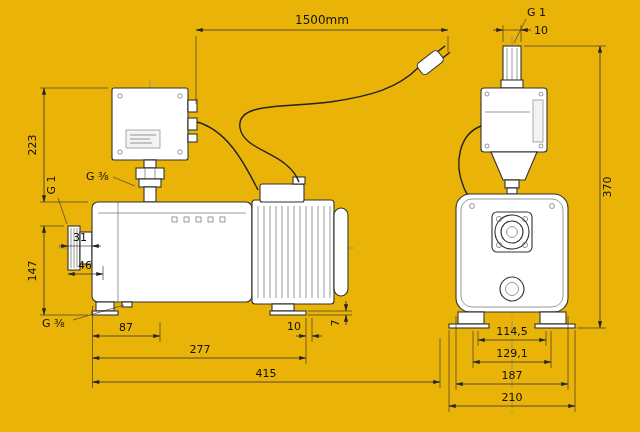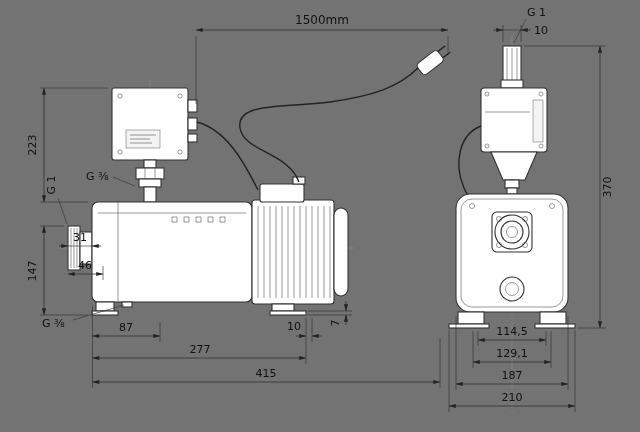--- a/index.html
+++ b/index.html
@@ -1,16 +1,16 @@
 <!DOCTYPE html>
 <html><head>
 <meta charset="utf-8">
 <style>
   html,body{margin:0;padding:0;background:#fff;}
-  #stage{position:relative;width:640px;height:432px;background:#737373;overflow:hidden;}
+  #stage{position:relative;width:640px;height:432px;background:#eab308;overflow:hidden;}
   svg{position:absolute;inset:0;}
   text{font-family:"DejaVu Sans","Liberation Sans",sans-serif;font-size:11px;fill:#111;}
   .big{font-size:12px;}
   .ln{fill:#fff;stroke:#333;stroke-width:1.1;}
   .lnn{fill:none;stroke:#333;stroke-width:1.1;}
   .d{fill:none;stroke:#555;stroke-width:0.6;}
   .df{fill:#f3f3f3;stroke:#777;stroke-width:0.6;}
   .ext{stroke:#333;stroke-width:0.65;}
   .dim{stroke:#333;stroke-width:0.8;fill:none;}
   .cl{stroke:#888;stroke-width:0.7;stroke-dasharray:11 3 2 3;fill:none;}

